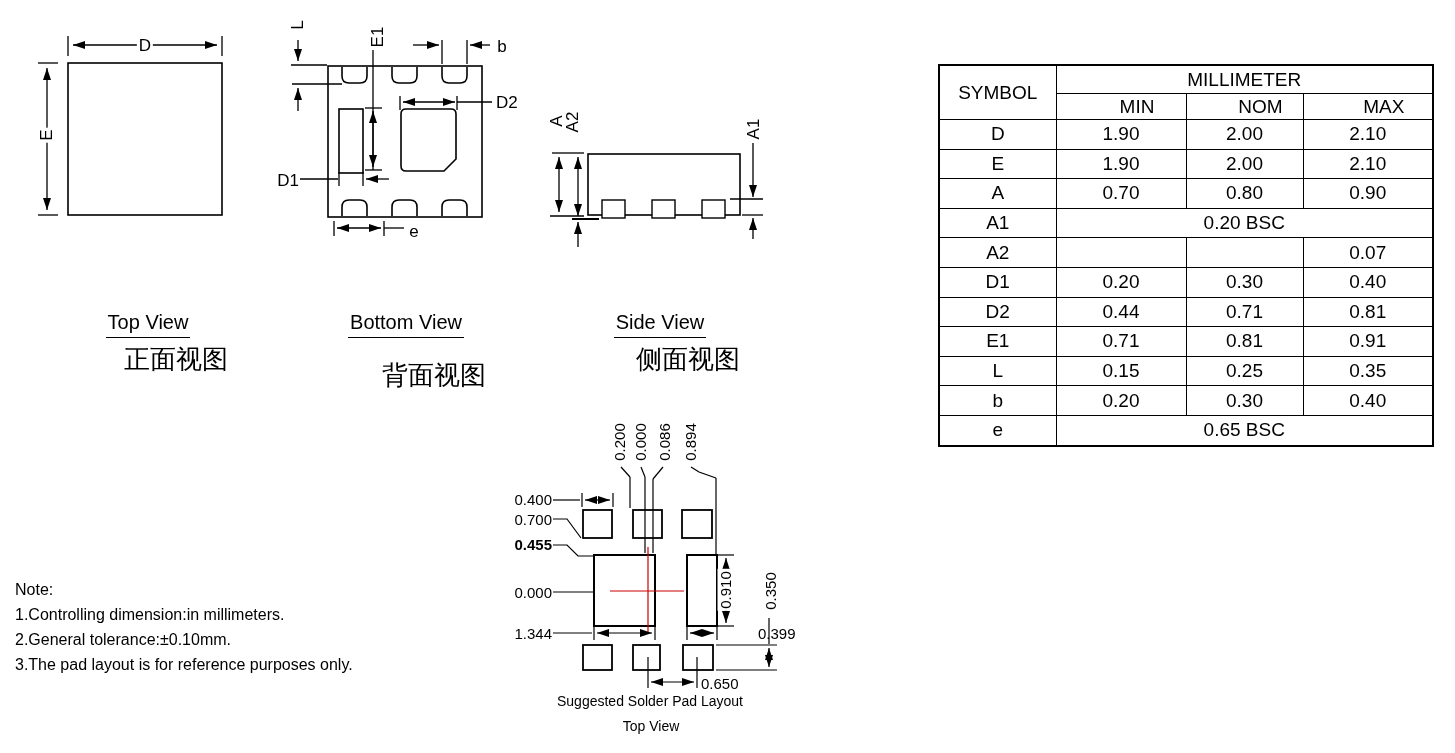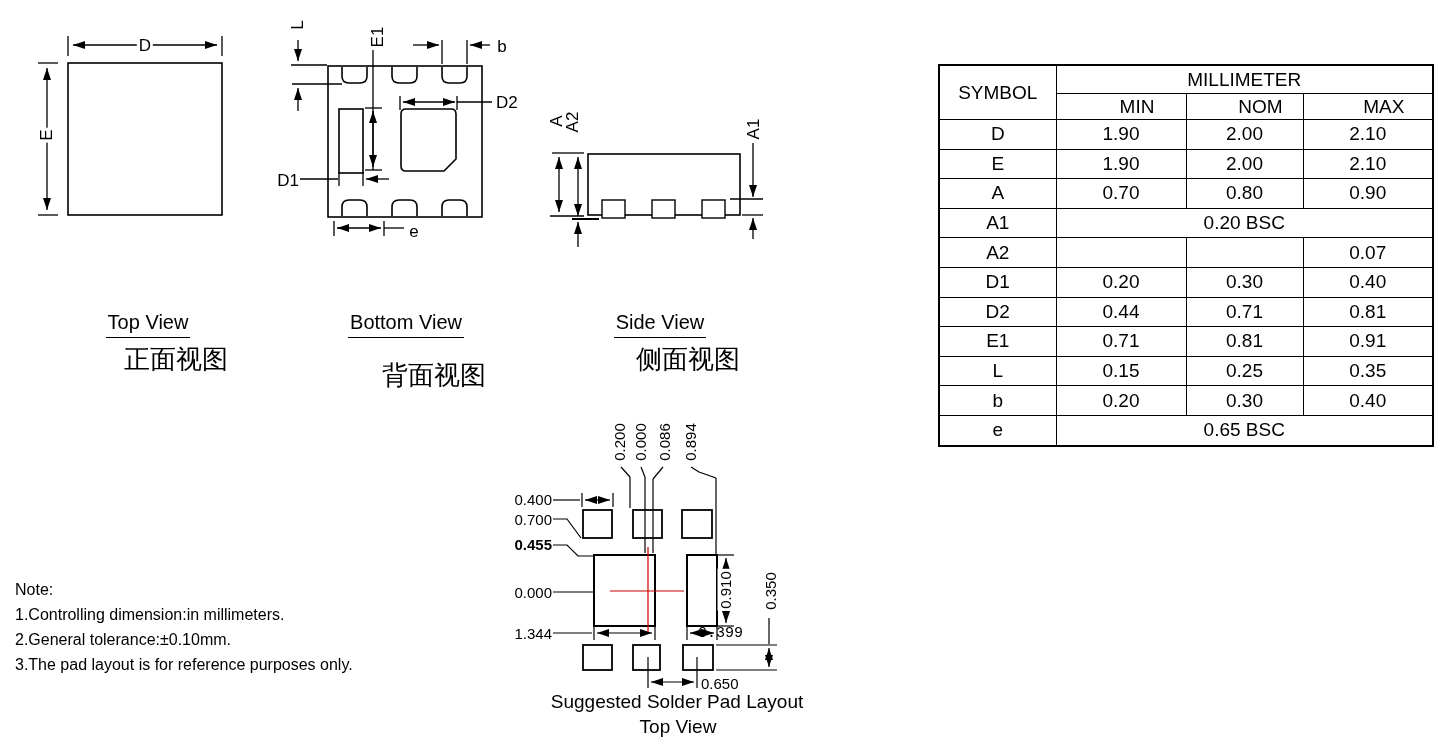--- a/index.html
+++ b/index.html
@@ -1,21 +1,21 @@
 <!DOCTYPE html>
 <html><head>
 <meta charset="utf-8">
 <style>
   html,body{margin:0;padding:0;background:#fff;}
   #canvas{position:relative;width:1455px;height:753px;background:#fff;overflow:hidden;
           font-family:"Liberation Sans",sans-serif;color:#000;}
   #linework{position:absolute;left:0;top:0;}
   .lbl{position:absolute;font-size:15px;line-height:1;white-space:nowrap;color:#000;}
   .f17{font-size:17px;}
-  .f19{font-size:19px;margin-left:27px;}
+  .f19{font-size:14px;}
   .c{transform:translate(-50%,-50%);}
   .l{transform:translate(0,-50%);}
   .r{transform:translate(-100%,-50%);}
   .rot{transform:translate(-50%,-50%) rotate(-90deg);}
   .bgw{background:#fff;padding:0 2px;}
   .title-wrap{position:absolute;width:160px;text-align:center;}
   .title-text{display:inline-block;font-size:20px;border-bottom:1.6px solid #000;padding:0 2px 3px 2px;}
   .title-zh{position:absolute;width:160px;text-align:right;font-size:26px;
             font-family:Liberation Sans, sans-serif;}
   .notes{position:absolute;left:15px;top:577px;font-size:16px;line-height:25px;}
@@ -213,21 +213,21 @@
   <div class="lbl rot" style="left:690px;top:442px;">0.894</div>
 
   <div class="lbl r" style="left:552px;top:499px;">0.400</div>
   <div class="lbl r" style="left:552px;top:519px;">0.700</div>
   <div class="lbl r" style="left:552px;top:544px;font-weight:bold;">0.455</div>
   <div class="lbl r" style="left:552px;top:592px;">0.000</div>
   <div class="lbl r" style="left:552px;top:633px;">1.344</div>
 
   <div class="lbl rot bgw" style="left:725px;top:590px;">0.910</div>
   <div class="lbl rot bgw" style="left:770px;top:591px;">0.350</div>
-  <div class="lbl l" style="left:698px;top:633px;font-family:Liberation Mono, monospace;">0.399</div>
+  <div class="lbl l" style="left:758px;top:633px;">0.399</div>
   <div class="lbl l" style="left:701px;top:683px;">0.650</div>
 
   <div class="lbl f19 c" style="left:650px;top:701px;">Suggested Solder Pad Layout</div>
   <div class="lbl f19 c" style="left:651px;top:726px;">Top View</div>
 
   <div class="notes">
     <div>Note:</div>
     <div>1.Controlling dimension:in millimeters.</div>
     <div>2.General tolerance:±0.10mm.</div>
     <div>3.The pad layout is for reference purposes only.</div>

